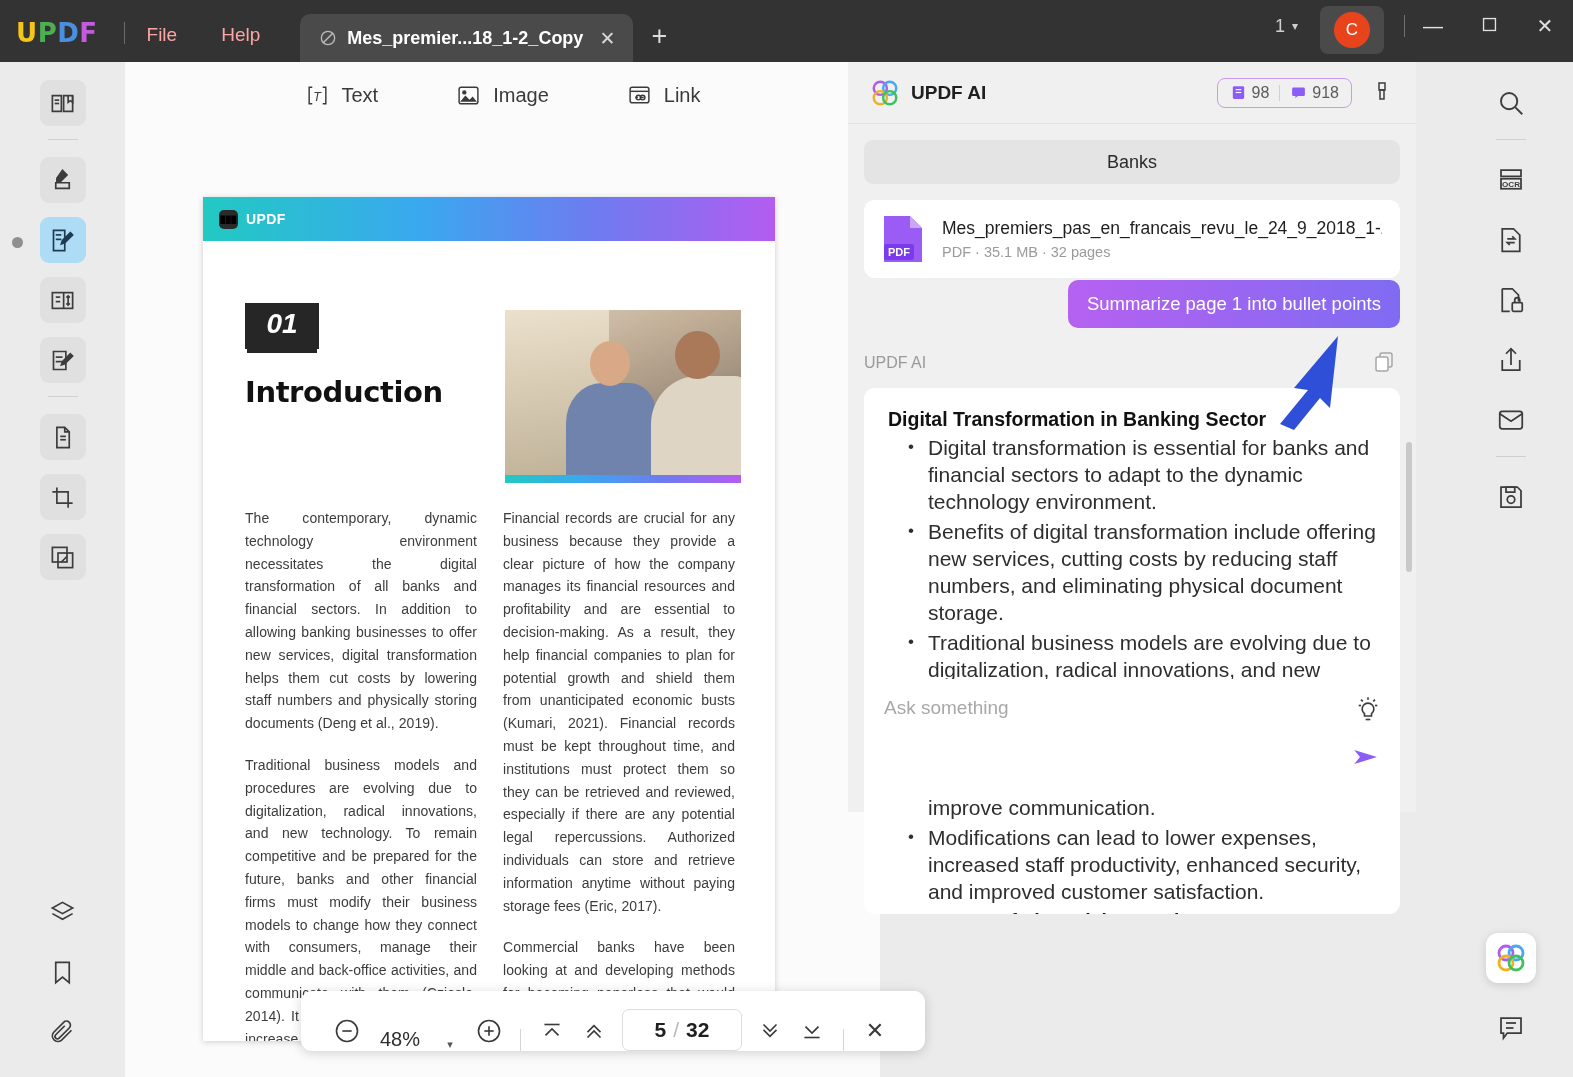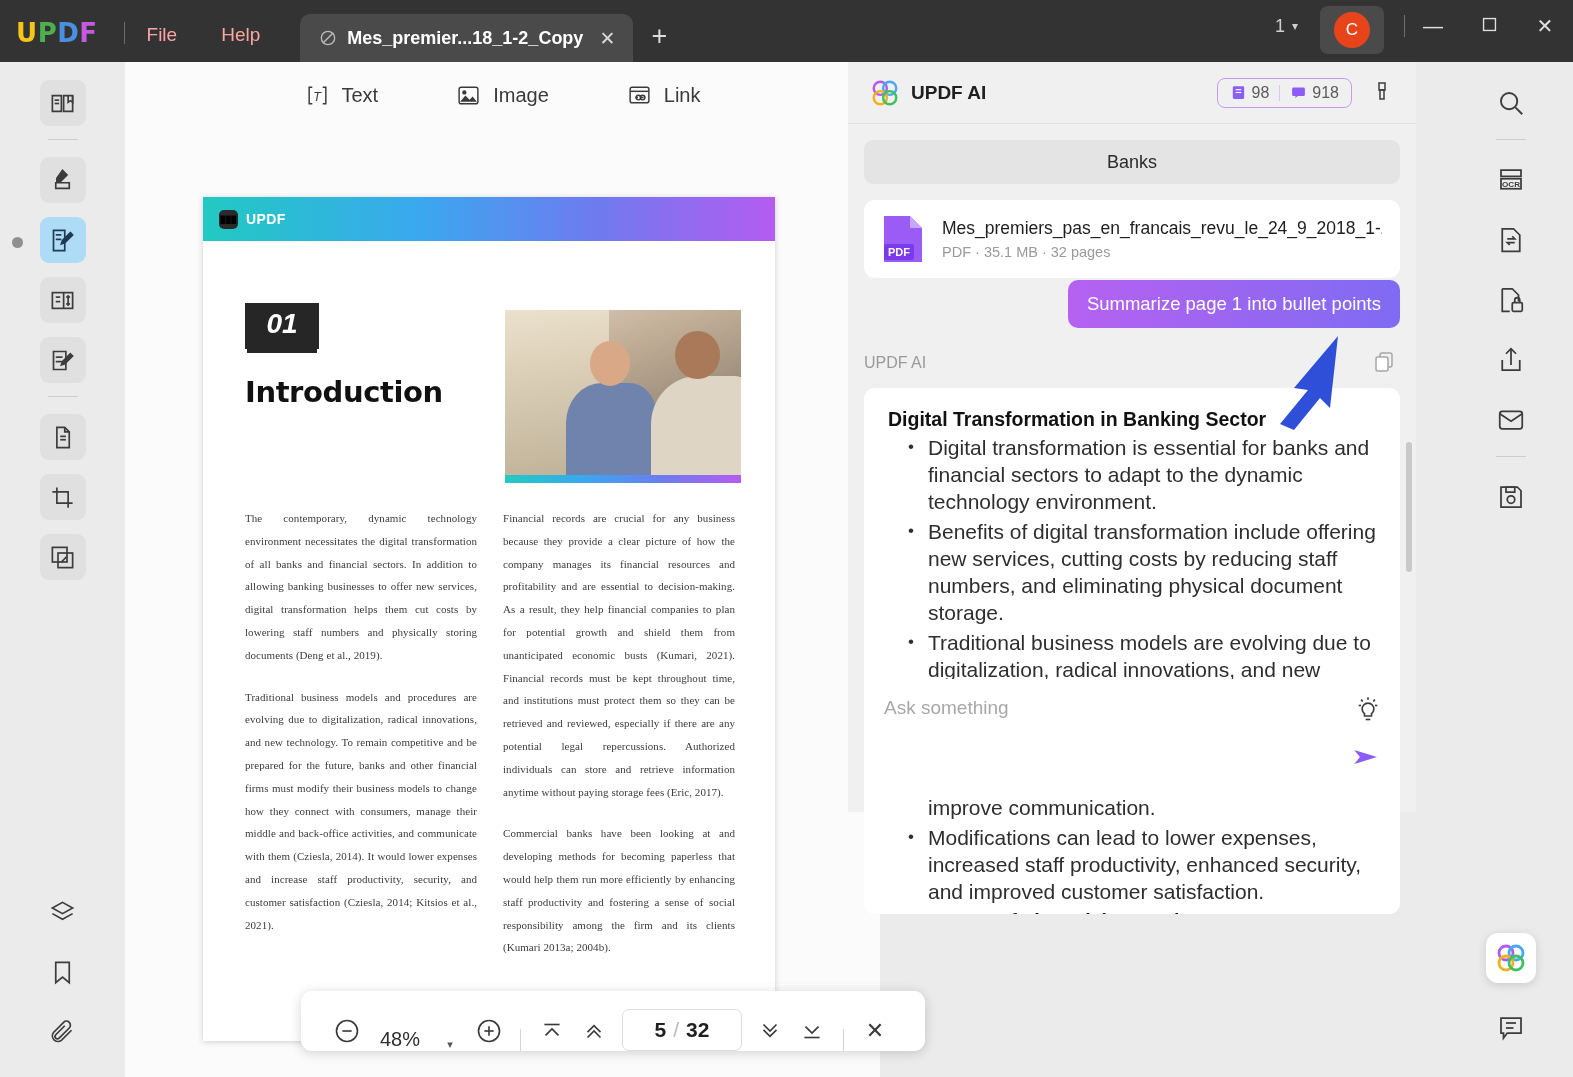--- a/index.html
+++ b/index.html
@@ -144,23 +144,23 @@
     background:#a9795a; border-radius:50%;}
   .photo .p-bar { position:absolute; left:0; bottom:0; width:100%; height:8px;
     background: linear-gradient(90deg,#22c9c2,#3aa8ef,#6d7cf0,#b45cf0);}
 
   .cols {
     position: absolute; left: 42px; top: 310px; width: 490px;
     display: flex; gap: 26px;
   }
   .col { width: 232px; }
   .col p {
-    font-size: 11px; line-height: 22.8px; color: #3c3c3c; text-align: justify;
+    font-size: 14px; line-height: 22.8px; color: #3c3c3c; text-align: justify;
     margin-bottom: 19px; letter-spacing: .05px;
-    font-family: Liberation Serif, serif;
+    font-family: Liberation Sans, sans-serif;
   }
   .page-num {
     position: absolute; left: 0; bottom: 14px; width: 100%; text-align: center;
     font-size: 8px; color: #555; font-family: "DejaVu Sans", sans-serif;
   }
 
   
   .pager {
     position: absolute; left: 176px; bottom: 26px; width: 624px; height: 60px;
     background: #fff; border-radius: 11px; box-shadow: 0 2px 12px rgba(0,0,0,.17);

